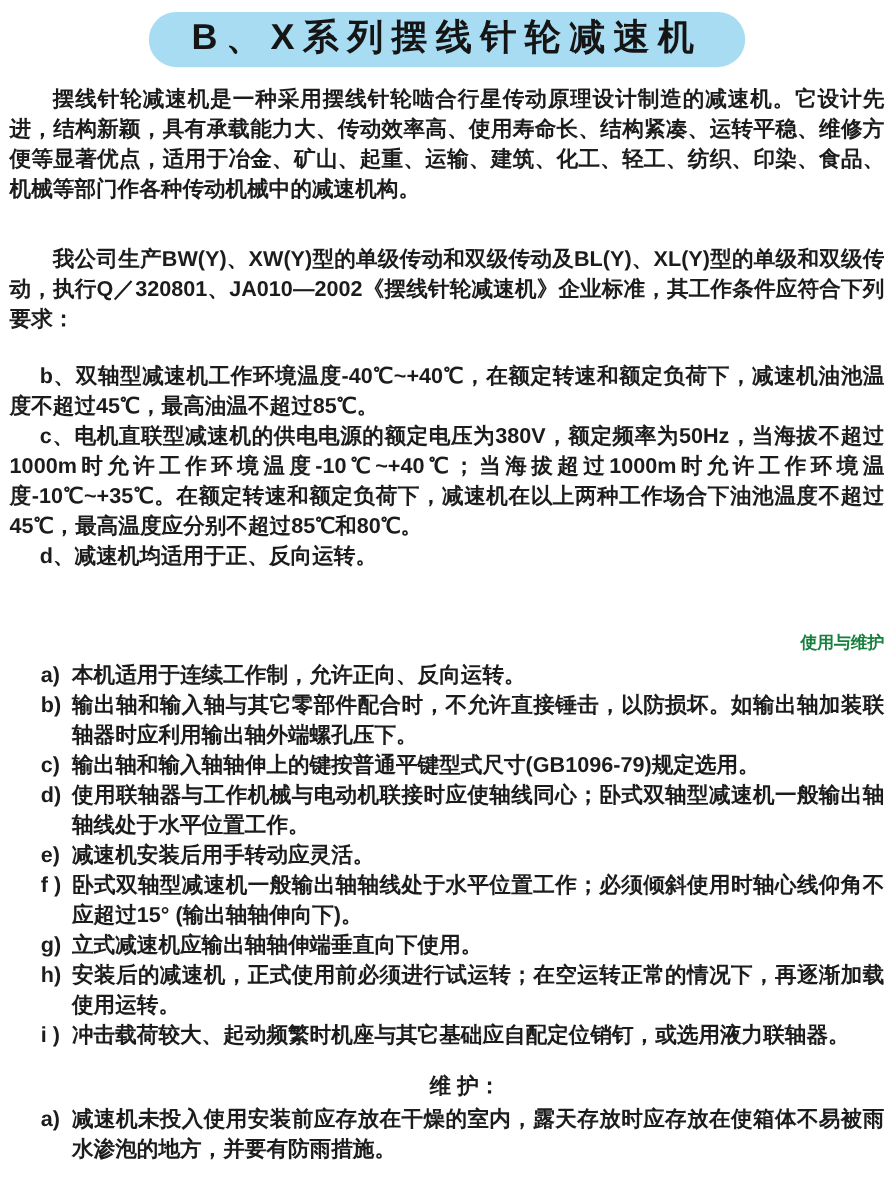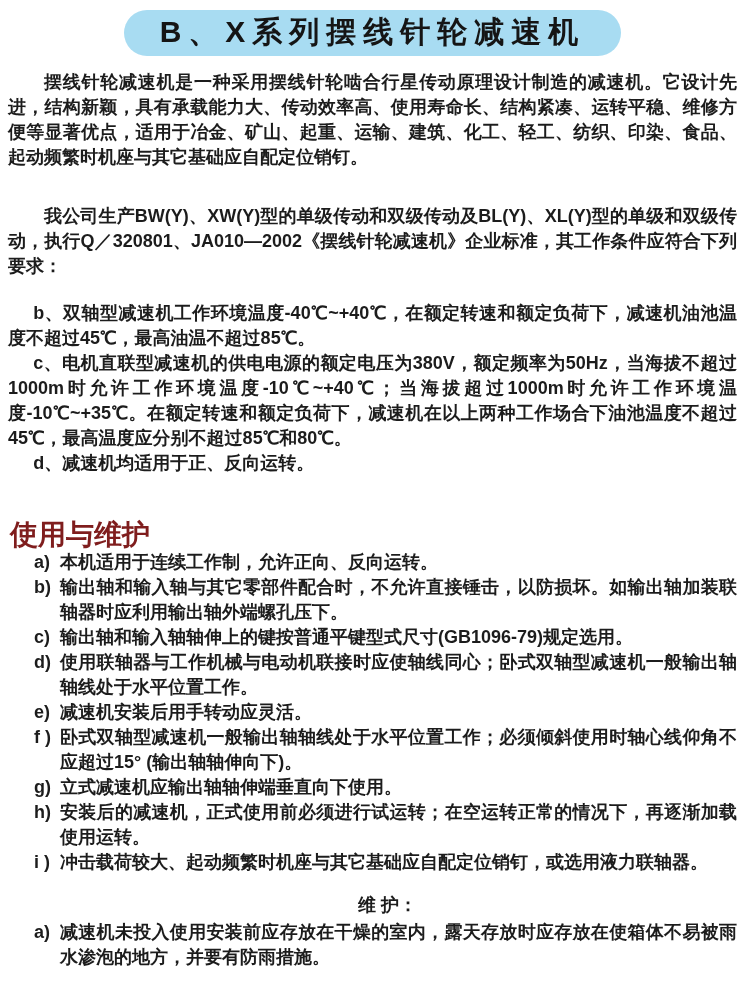--- a/index.html
+++ b/index.html
@@ -57,24 +57,25 @@
     line-height: 25px;
     font-weight: 600;
     text-align: justify;
     margin: 0;
     text-indent: 1.4em;
   }
 
   
   .section-heading {
     margin: 46px 0 0 2px;
-    font-size: 28px;
+    font-size: 14px;
     line-height: 26px;
     font-weight: bold;
-    color: #7f1d1d;
+    color: #15803d;
+    text-align: right;
   }
 
   .subheading {
     margin: 16px 0 0 36px;
     font-size: 18px;
     line-height: 25px;
     font-weight: bold;
   }
   .subheading.maint { margin-top: 18px; margin-left: 30px; text-align: center; }
 
@@ -101,21 +102,21 @@
 </style>
 </head>
 <body>
 
 <div class="page">
 
   <div class="title-wrap">
     <div class="title-pill">B、X系列摆线针轮减速机</div>
   </div>
 
-  <p class="para">摆线针轮减速机是一种采用摆线针轮啮合行星传动原理设计制造的减速机。它设计先进，结构新颖，具有承载能力大、传动效率高、使用寿命长、结构紧凑、运转平稳、维修方便等显著优点，适用于冶金、矿山、起重、运输、建筑、化工、轻工、纺织、印染、食品、起动频繁时机座与其它基础应自配定位销钉。</p>
+  <p class="para">摆线针轮减速机是一种采用摆线针轮啮合行星传动原理设计制造的减速机。它设计先进，结构新颖，具有承载能力大、传动效率高、使用寿命长、结构紧凑、运转平稳、维修方便等显著优点，适用于冶金、矿山、起重、运输、建筑、化工、轻工、纺织、印染、食品、机械等部门作各种传动机械中的减速机构。</p>
 
   <p class="para">我公司生产BW(Y)、XW(Y)型的单级传动和双级传动及BL(Y)、XL(Y)型的单级和双级传动，执行Q／320801、JA010—2002《摆线针轮减速机》企业标准，其工作条件应符合下列要求：</p>
 
   <div class="conditions">
     <p class="condition">b、双轴型减速机工作环境温度-40℃~+40℃，在额定转速和额定负荷下，减速机油池温度不超过45℃，最高油温不超过85℃。</p>
     <p class="condition">c、电机直联型减速机的供电电源的额定电压为380V，额定频率为50Hz，当海拔不超过1000m时允许工作环境温度-10℃~+40℃；当海拔超过1000m时允许工作环境温度-10℃~+35℃。在额定转速和额定负荷下，减速机在以上两种工作场合下油池温度不超过45℃，最高温度应分别不超过85℃和80℃。</p>
     <p class="condition">d、减速机均适用于正、反向运转。</p>
   </div>
 
   <h2 class="section-heading">使用与维护</h2>

